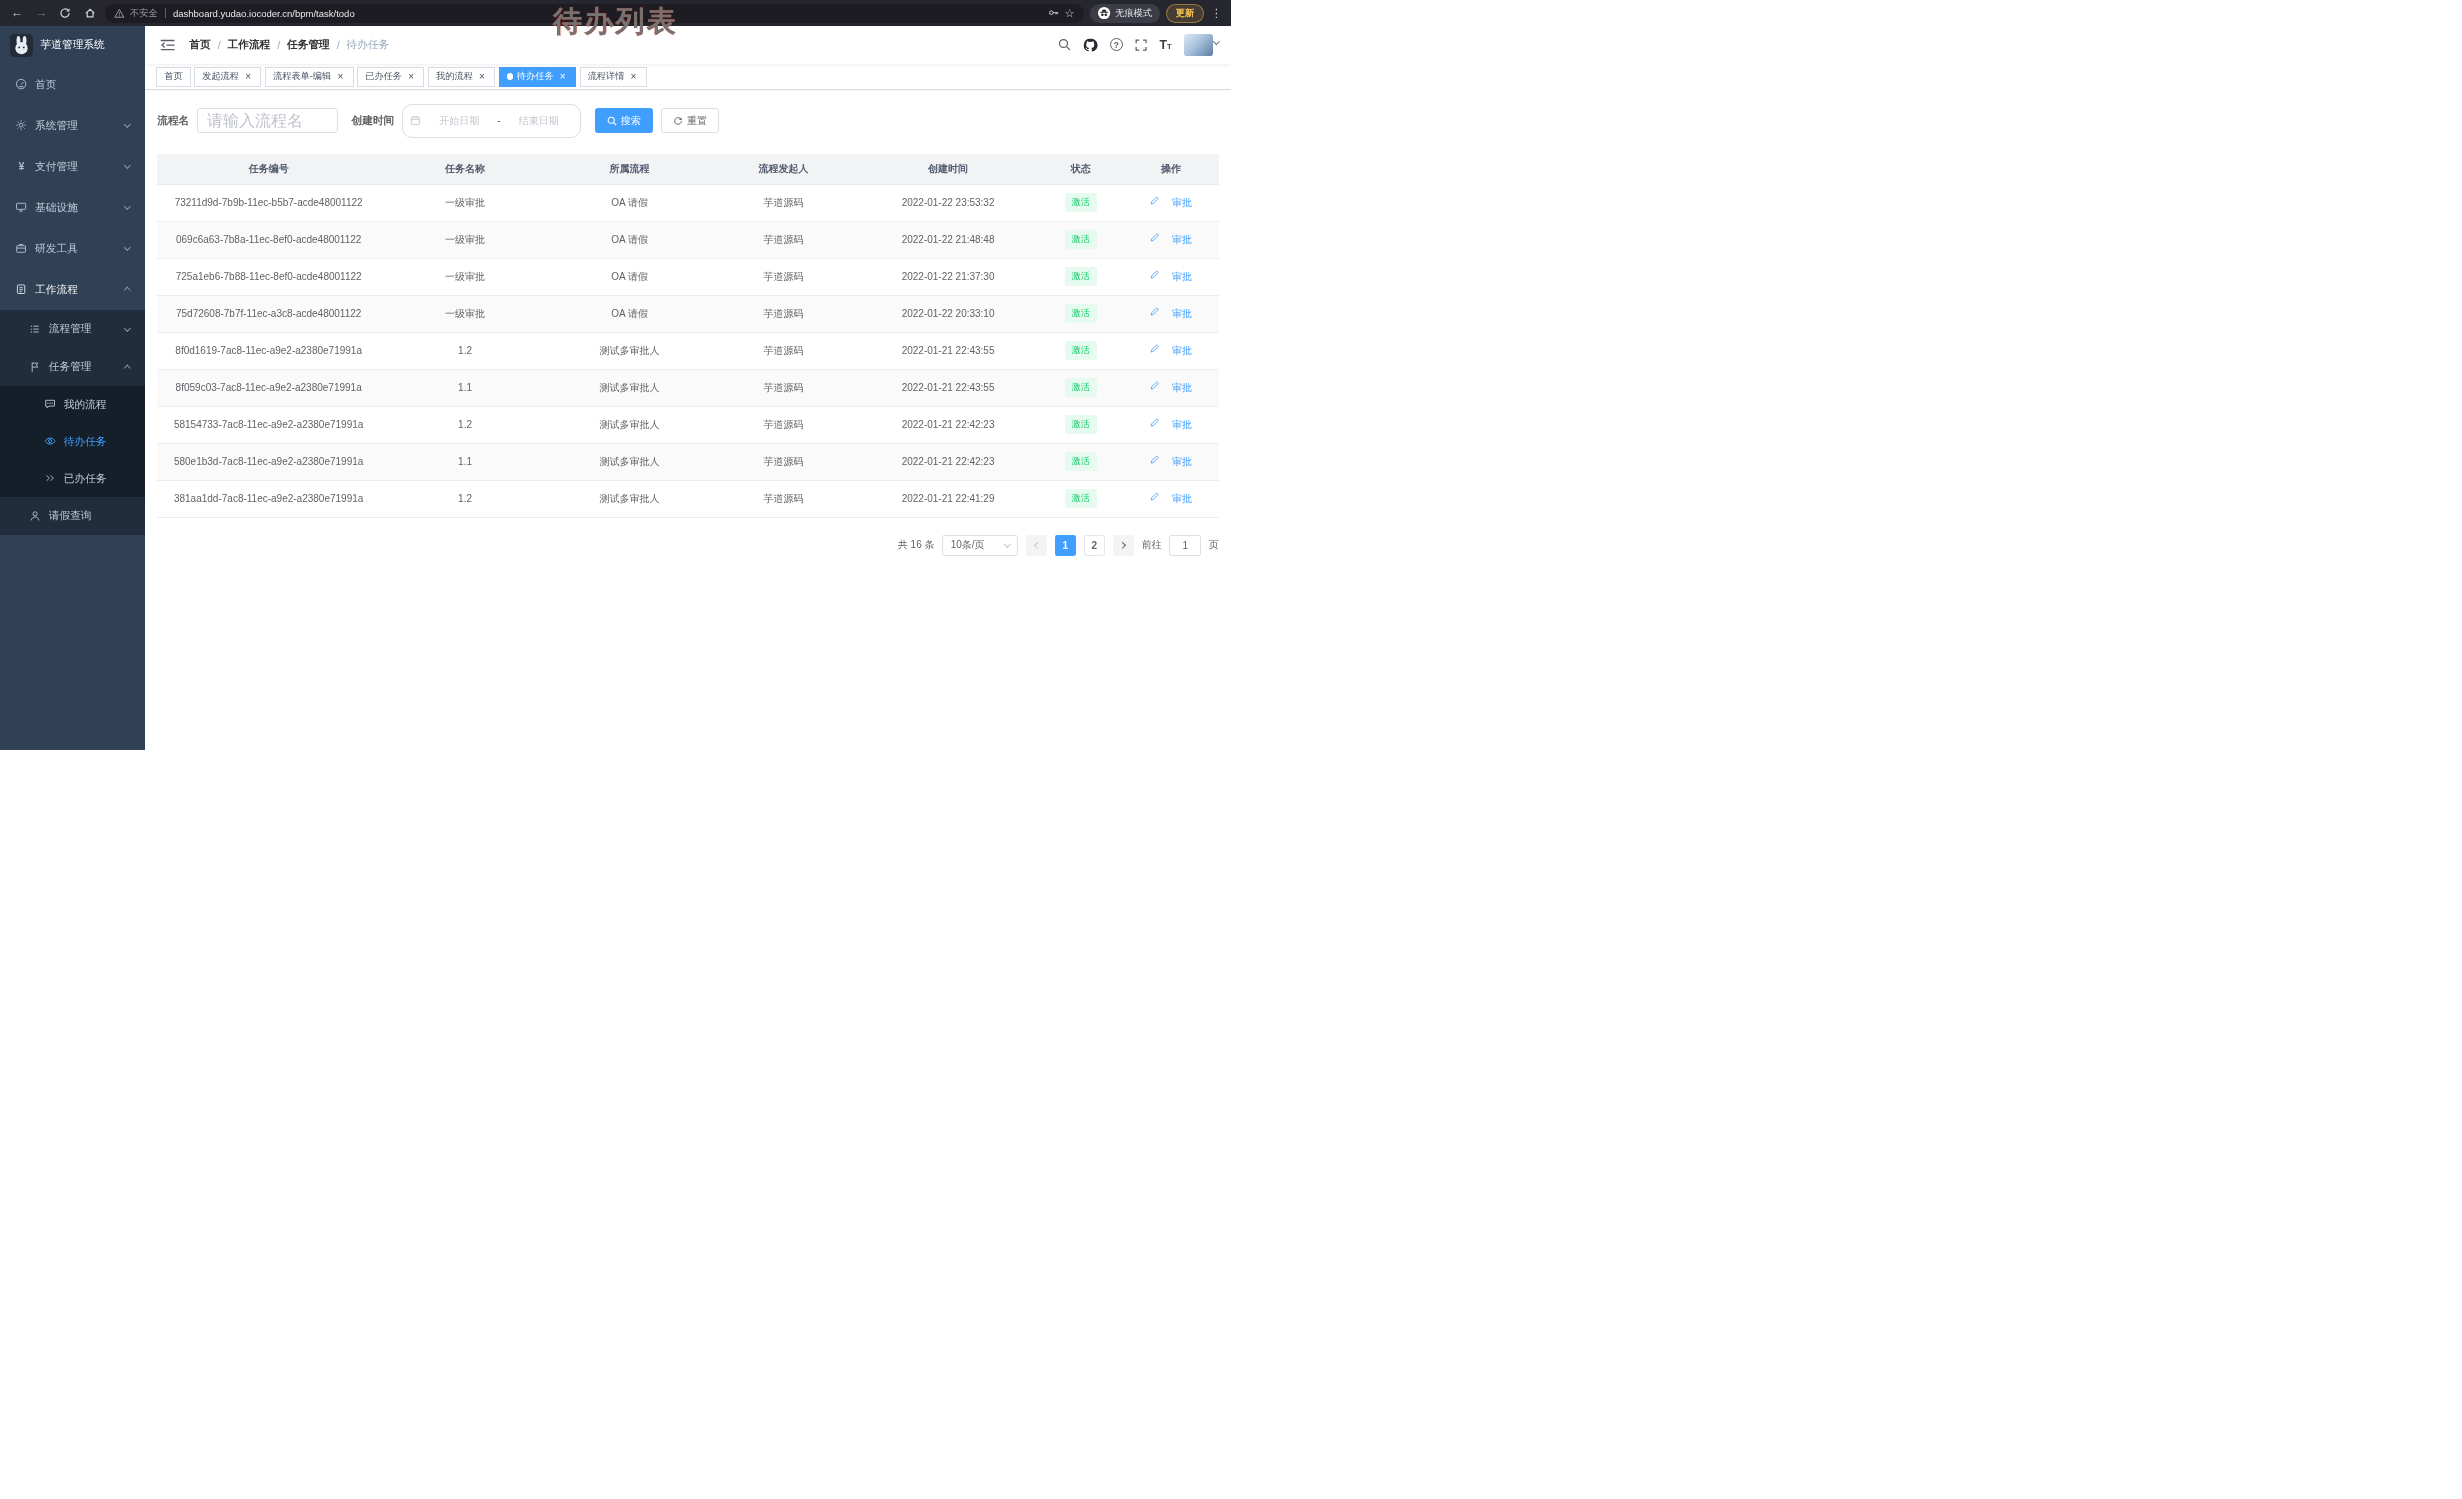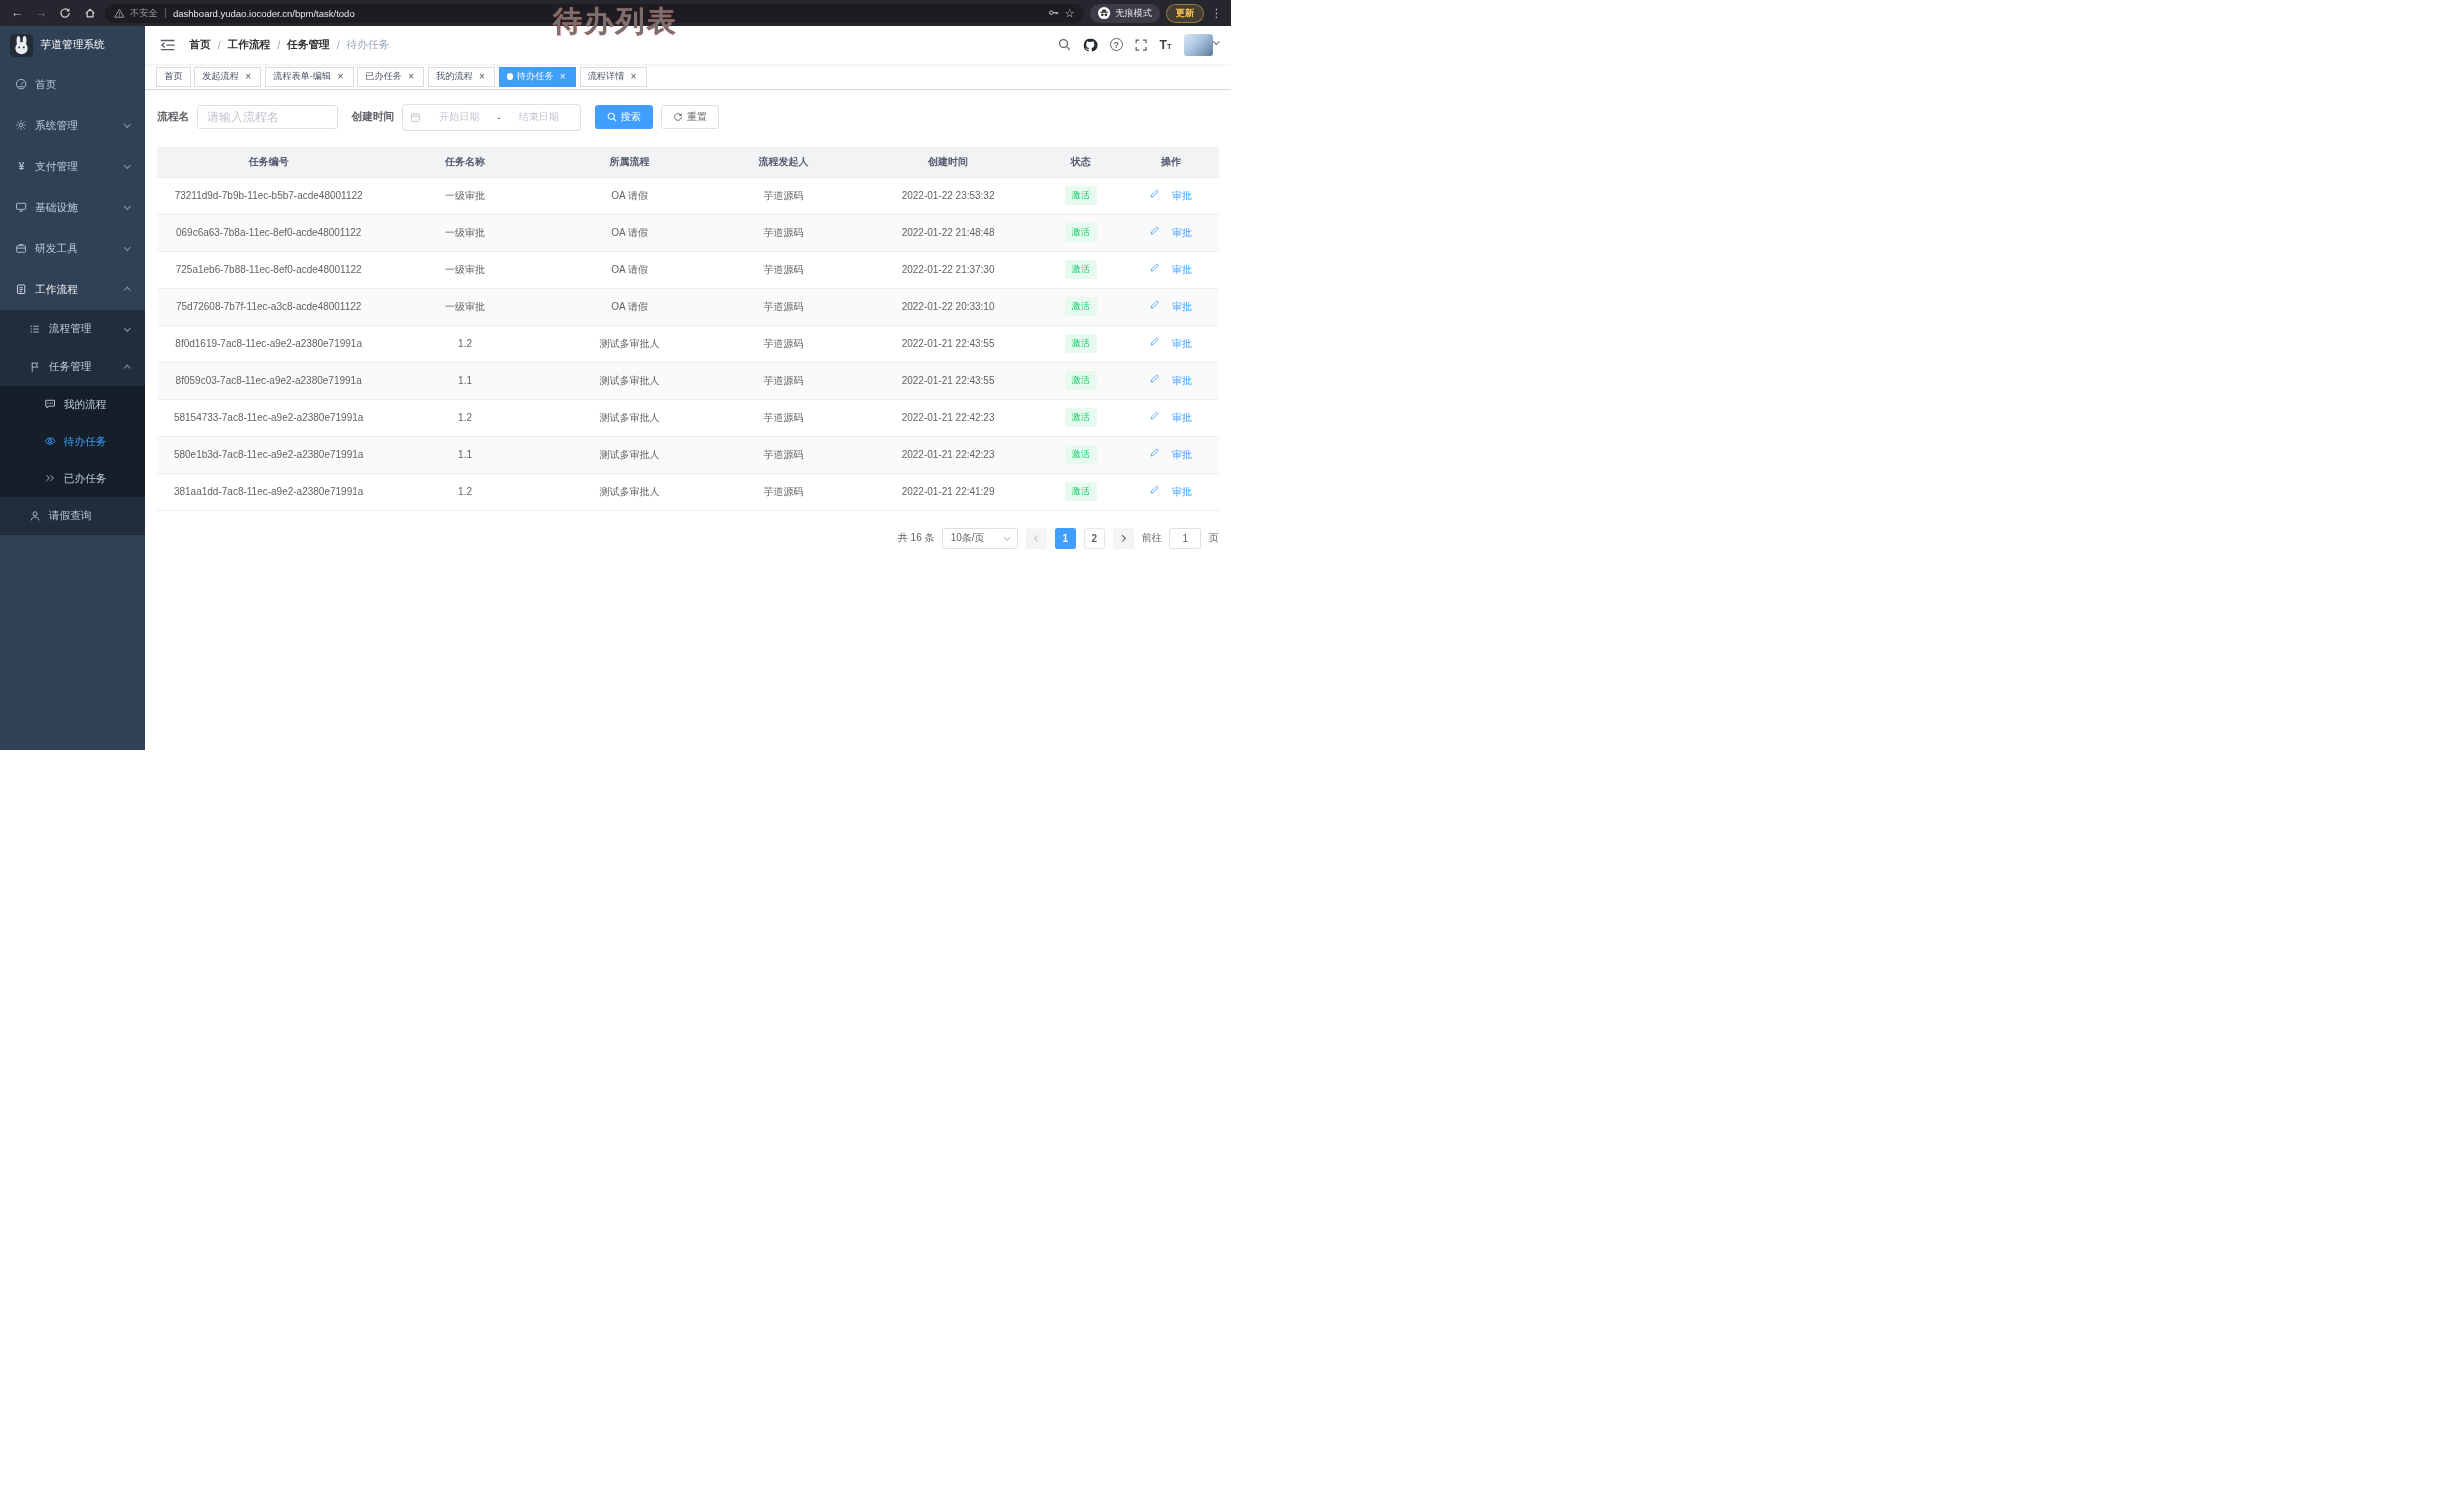--- a/index.html
+++ b/index.html
@@ -65,23 +65,23 @@
   .tv{height:20px;display:inline-flex;align-items:center;gap:3.8px;padding:0 6.9px;border:0.8px solid #d8dce5;background:#fff;color:#495060;font-size:9.2px;cursor:pointer;white-space:nowrap}
   .tv .x{font-size:10px;line-height:1;width:10.7px;height:10.7px;display:flex;align-items:center;justify-content:center;border-radius:50%;font-style:normal}
   .tv.active{background:#409eff;border-color:#409eff;color:#fff}
   .tv.active::before{content:"";width:6.1px;height:6.1px;border-radius:50%;background:#fff;display:inline-block}
 
   
   .content{flex:1;padding:13.7px 12.2px;overflow:hidden}
   .filter{display:flex;align-items:center;margin-bottom:16px}
   .flabel{font-size:10.7px;font-weight:bold;color:#606266;white-space:nowrap}
   .ml{margin-left:13.7px}
-  .f-input{width:141px;height:24.4px;border:0.8px solid #dcdfe6;border-radius:3.1px;padding:0 9.2px;font-size:12px;color:#606266;outline:none;margin-left:7.6px;font-family:inherit}
+  .f-input{width:141px;height:24.4px;border:0.8px solid #dcdfe6;border-radius:3.1px;padding:0 9.2px;font-size:16px;color:#606266;outline:none;margin-left:7.6px;font-family:inherit}
   .f-input::placeholder{color:#c0c4cc}
-  .f-range{width:179px;height:27px;border:0.8px solid #dcdfe6;border-radius:4px;display:flex;align-items:center;gap:4.6px;padding:0 7.6px;margin-left:7.6px;cursor:pointer}
+  .f-range{width:179px;height:34px;border:0.8px solid #dcdfe6;border-radius:10px;display:flex;align-items:center;gap:4.6px;padding:0 7.6px;margin-left:7.6px;cursor:pointer}
   .ph{flex:1;text-align:center;font-size:10px;color:#c0c4cc;white-space:nowrap}
   .rsep{color:#606266;font-size:10px}
   .btn{height:24.4px;display:inline-flex;align-items:center;gap:3.8px;padding:0 11.4px;border-radius:3.1px;font-size:10px;cursor:pointer;border:0.8px solid transparent;font-family:inherit}
   .btn.primary{background:#409eff;color:#fff;margin-left:13.7px}
   .btn.plain{background:#fff;color:#606266;border-color:#dcdfe6;margin-left:7.6px}
 
   table{width:100%;border-collapse:collapse;font-size:10px;color:#606266;table-layout:fixed}
   thead th{background:#f2f3f5;color:#515a6e;font-weight:bold;height:30.5px;text-align:center;border-bottom:0.8px solid #e8eaec;white-space:nowrap}
   tbody td{height:37px;text-align:center;border-bottom:0.8px solid #ebeef5;white-space:nowrap;overflow:hidden}
   tbody tr:nth-child(even) td{background:#fafafa}

